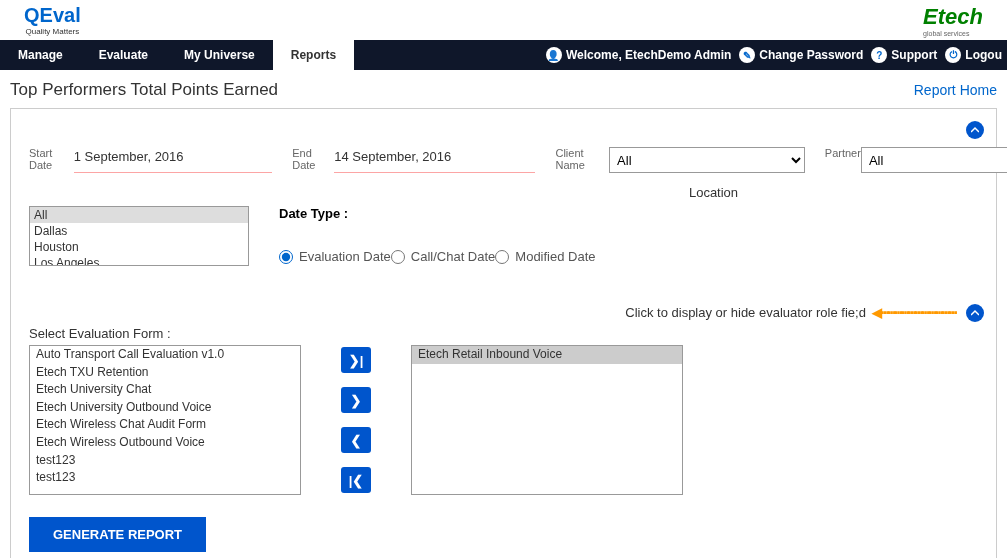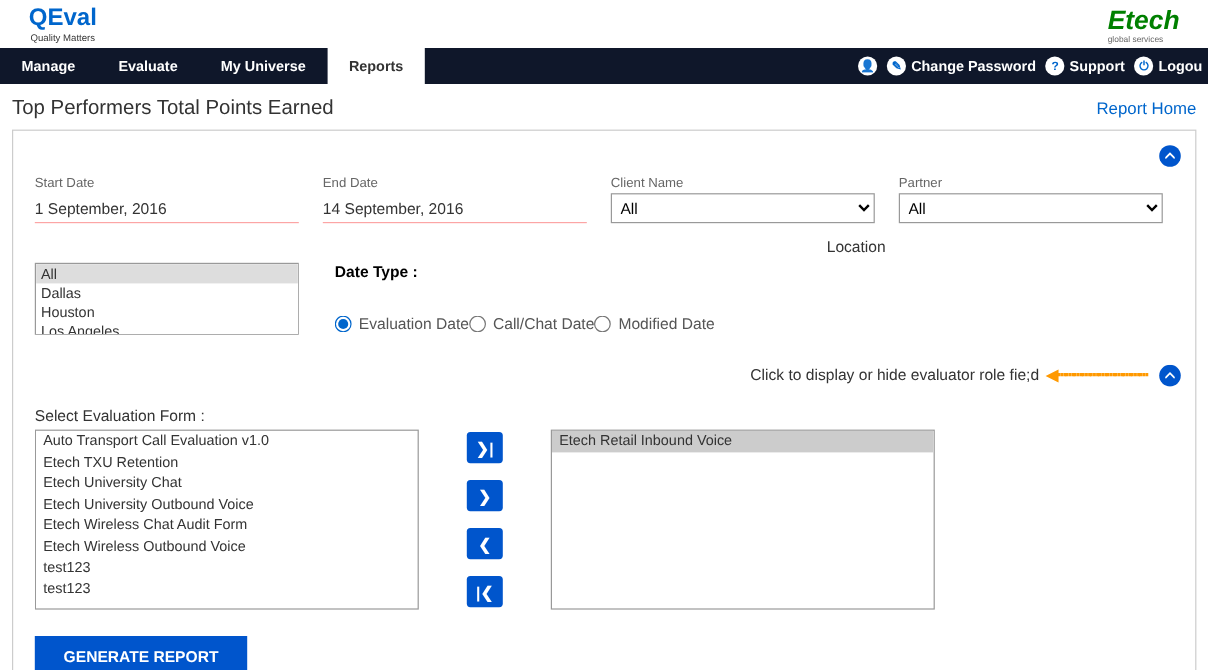--- a/index.html
+++ b/index.html
@@ -23,21 +23,21 @@
 .page-head { display: flex; justify-content: space-between; align-items: center; padding: 10px 10px 8px; }
 .page-title { font-size: 17px; color: #333; }
 .report-home { color: #0066cc; font-size: 14px; cursor: pointer; }
 
 .panel { border: 1px solid #ccc; margin: 0 10px 10px; padding: 18px; position: relative; }
 .collapse-btn { position: absolute; right: 12px; width: 18px; height: 18px; border-radius: 50%; background: #0055cc; color: #fff; display: flex; align-items: center; justify-content: center; cursor: pointer; font-size: 10px; }
 .collapse-top { top: 12px; }
 .collapse-mid { top: 195px; right: 12px; }
 
 .row1 { display: flex; gap: 20px; margin-bottom: 12px; margin-top: 20px; }
-.field { display: flex; flex-direction: column; justify-content: space-between; }
+.field { display: flex; flex-direction: row; }
 .field label { font-size: 11px; color: #666; margin-bottom: 2px; }
 .field .val { font-size: 13px; color: #333; border-bottom: 1px solid #fca5a5; padding: 2px 0 4px; width: 220px; }
 .sel { border: 1px solid #999; padding: 3px; font-size: 13px; width: 220px; background: #fff; }
 
 .loc-label { text-align: center; font-size: 13px; color: #333; margin: 4px 0 6px 420px; }
 
 .row2 { display: flex; gap: 30px; align-items: flex-start; }
 .listbox { border: 1px solid #999; width: 220px; height: 60px; overflow-y: scroll; font-size: 12px; background: #fff; }
 .listbox .opt { padding: 1px 4px; cursor: pointer; }
 .listbox .opt.sel-opt { background: #ddd; }
@@ -46,21 +46,21 @@
 .radio-row { display: flex; margin-top: 28px; }
 .radio-item { display: flex; align-items: center; gap: 6px; font-size: 13px; color: #555; cursor: pointer; }
 .radio-item input { accent-color: #0066cc; width: 14px; height: 14px; }
 
 .annot { position: absolute; top: 196px; right: 40px; color: #333; font-size: 13px; text-align: right; display: flex; align-items: center; gap: 6px; }
 .arrow-line { color: #ff9900; font-weight: bold; letter-spacing: -1px; }
 
 .eval-section { margin-top: 60px; }
 .eval-label { font-size: 13px; color: #333; margin-bottom: 4px; }
 .eval-row { display: flex; gap: 40px; align-items: flex-start; }
-.big-list { border: 1px solid #999; width: 320px; height: 150px; overflow-y: scroll; font-size: 12px; background: #fff; }
+.big-list { border: 1px solid #999; width: 272px; height: 150px; overflow-y: scroll; font-size: 12px; background: #fff; }
 .big-list .opt { padding: 1px 6px; cursor: pointer; line-height: 1.3; }
 .big-list .opt.sel-opt { background: #ccc; }
 .transfer-btns { display: flex; flex-direction: column; gap: 14px; margin-top: 2px; }
 .ctrl-btn { width: 30px; height: 26px; background: #0055cc; color: #fff; border: none; border-radius: 3px; cursor: pointer; font-size: 13px; font-weight: bold; display: flex; align-items: center; justify-content: center; }
 
 .gen-btn { margin-top: 22px; background: #0055cc; color: #fff; border: none; padding: 10px 24px; font-size: 13px; font-weight: bold; cursor: pointer; }
 </style>
 </head>
 <body>
 
@@ -75,20 +75,21 @@
 <div class="navbar">
   <div class="nav-left">
     <div class="nav-item">Manage</div>
     <div class="nav-item">Evaluate</div>
     <div class="nav-item">My Universe</div>
     <div class="nav-item active">Reports</div>
   </div>
   <div class="nav-right">
     <div class="nav-rl">
         <span class="circ-icon">👤</span>
+        <span>Welcome, EtechDemo Admin</span>
       </div>
     <div class="nav-rl">
         <span class="circ-icon">✎</span>
         <span>Change Password</span>
       </div>
     <div class="nav-rl">
         <span class="circ-icon">?</span>
         <span>Support</span>
       </div>
     <div class="nav-rl">

